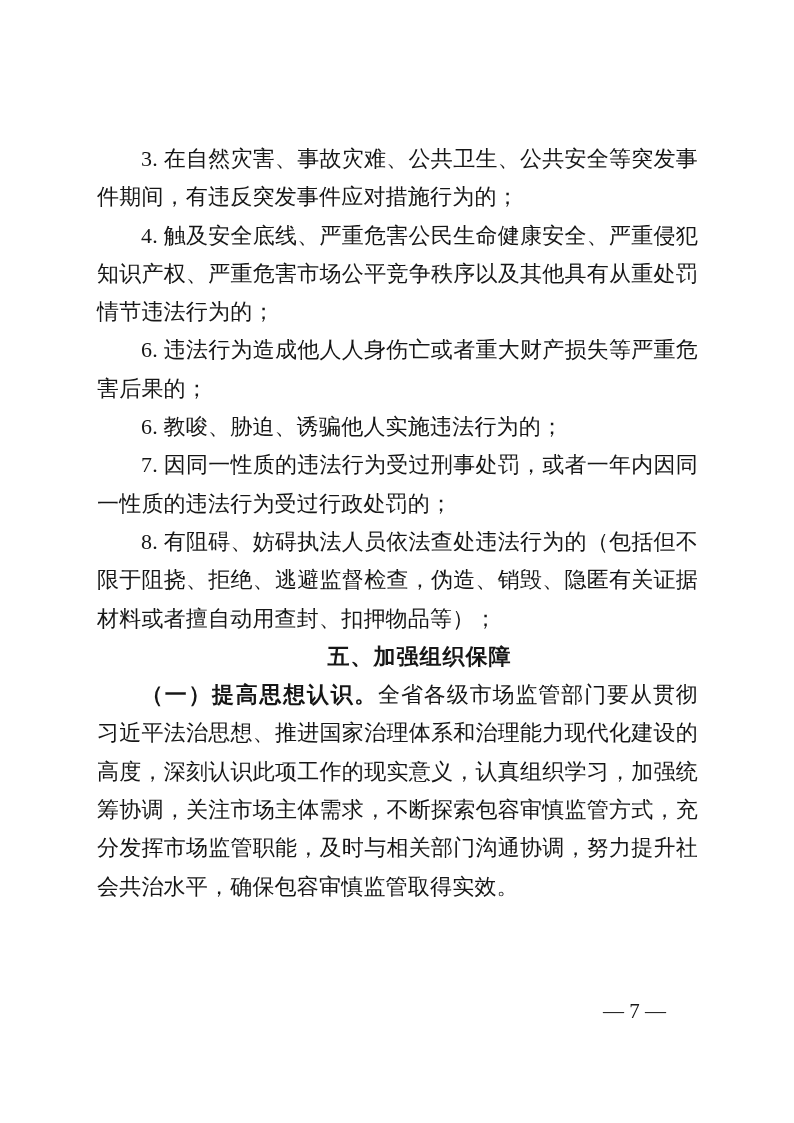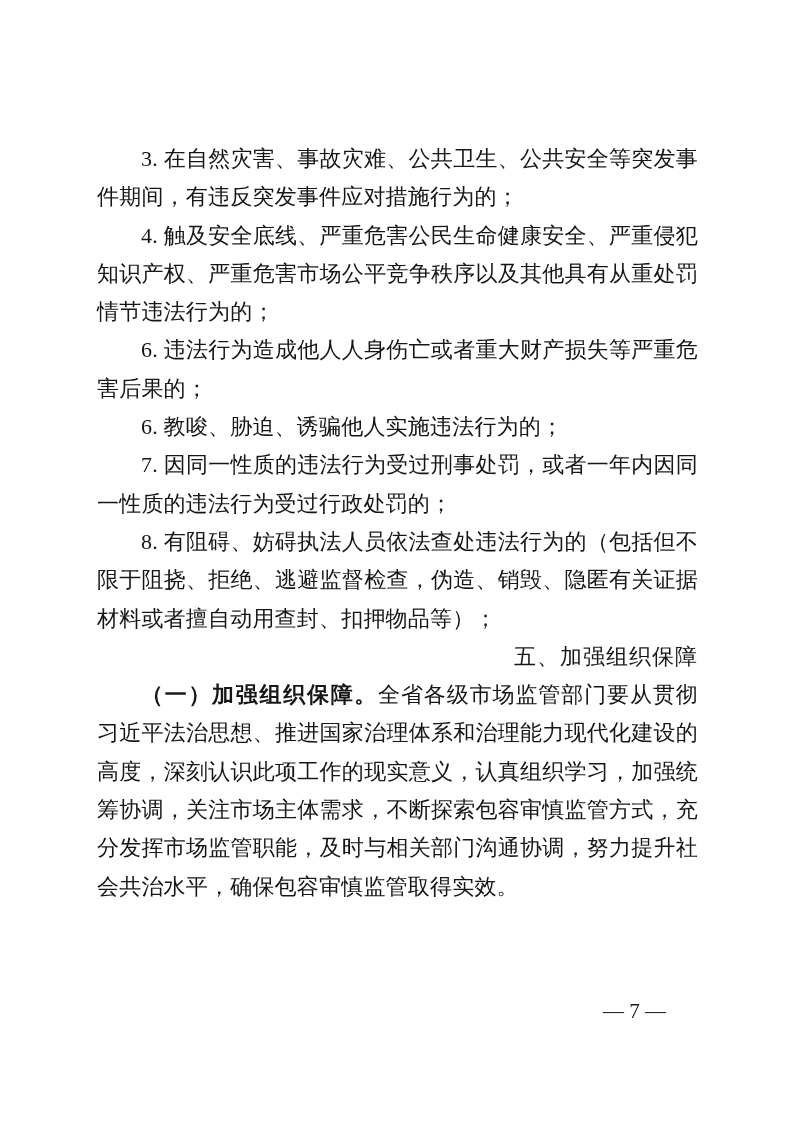--- a/index.html
+++ b/index.html
@@ -26,22 +26,22 @@
     margin: 0;
     font-family: "Liberation Serif", "DejaVu Serif", serif;
     font-size: 22px;
     line-height: 38.3px;
     text-align: justify;
     text-indent: 2em;
     letter-spacing: 0.2px;
   }
   .para.heading {
     font-family: "Liberation Sans", "DejaVu Sans", sans-serif;
-    font-weight: 400;
-    text-align: right;
+    font-weight: 700;
+    text-align: center;
     letter-spacing: 1px;
   }
   .lead-bold {
     font-weight: 700;
     letter-spacing: 1px;
   }
   .footer {
     position: absolute;
     left: 0;
     right: 128px;
@@ -57,16 +57,16 @@
 
 <div class="page">
   <div class="content">
     <p class="para">3. 在自然灾害、事故灾难、公共卫生、公共安全等突发事件期间，有违反突发事件应对措施行为的；</p>
     <p class="para">4. 触及安全底线、严重危害公民生命健康安全、严重侵犯知识产权、严重危害市场公平竞争秩序以及其他具有从重处罚情节违法行为的；</p>
     <p class="para">6. 违法行为造成他人人身伤亡或者重大财产损失等严重危害后果的；</p>
     <p class="para">6. 教唆、胁迫、诱骗他人实施违法行为的；</p>
     <p class="para">7. 因同一性质的违法行为受过刑事处罚，或者一年内因同一性质的违法行为受过行政处罚的；</p>
     <p class="para">8. 有阻碍、妨碍执法人员依法查处违法行为的（包括但不限于阻挠、拒绝、逃避监督检查，伪造、销毁、隐匿有关证据材料或者擅自动用查封、扣押物品等）；</p>
     <p class="para heading">五、加强组织保障</p>
-    <p class="para"><span class="lead-bold">（一）加强组织保障。</span><span>全省各级市场监管部门要从贯彻习近平法治思想、推进国家治理体系和治理能力现代化建设的高度，深刻认识此项工作的现实意义，认真组织学习，加强统筹协调，关注市场主体需求，不断探索包容审慎监管方式，充分发挥市场监管职能，及时与相关部门沟通协调，努力提升社会共治水平，确保包容审慎监管取得实效。</span></p>
+    <p class="para"><span class="lead-bold">（一）提高思想认识。</span><span>全省各级市场监管部门要从贯彻习近平法治思想、推进国家治理体系和治理能力现代化建设的高度，深刻认识此项工作的现实意义，认真组织学习，加强统筹协调，关注市场主体需求，不断探索包容审慎监管方式，充分发挥市场监管职能，及时与相关部门沟通协调，努力提升社会共治水平，确保包容审慎监管取得实效。</span></p>
   </div>
   <div class="footer">— 7 —</div>
 </div>
 
 </body></html>

